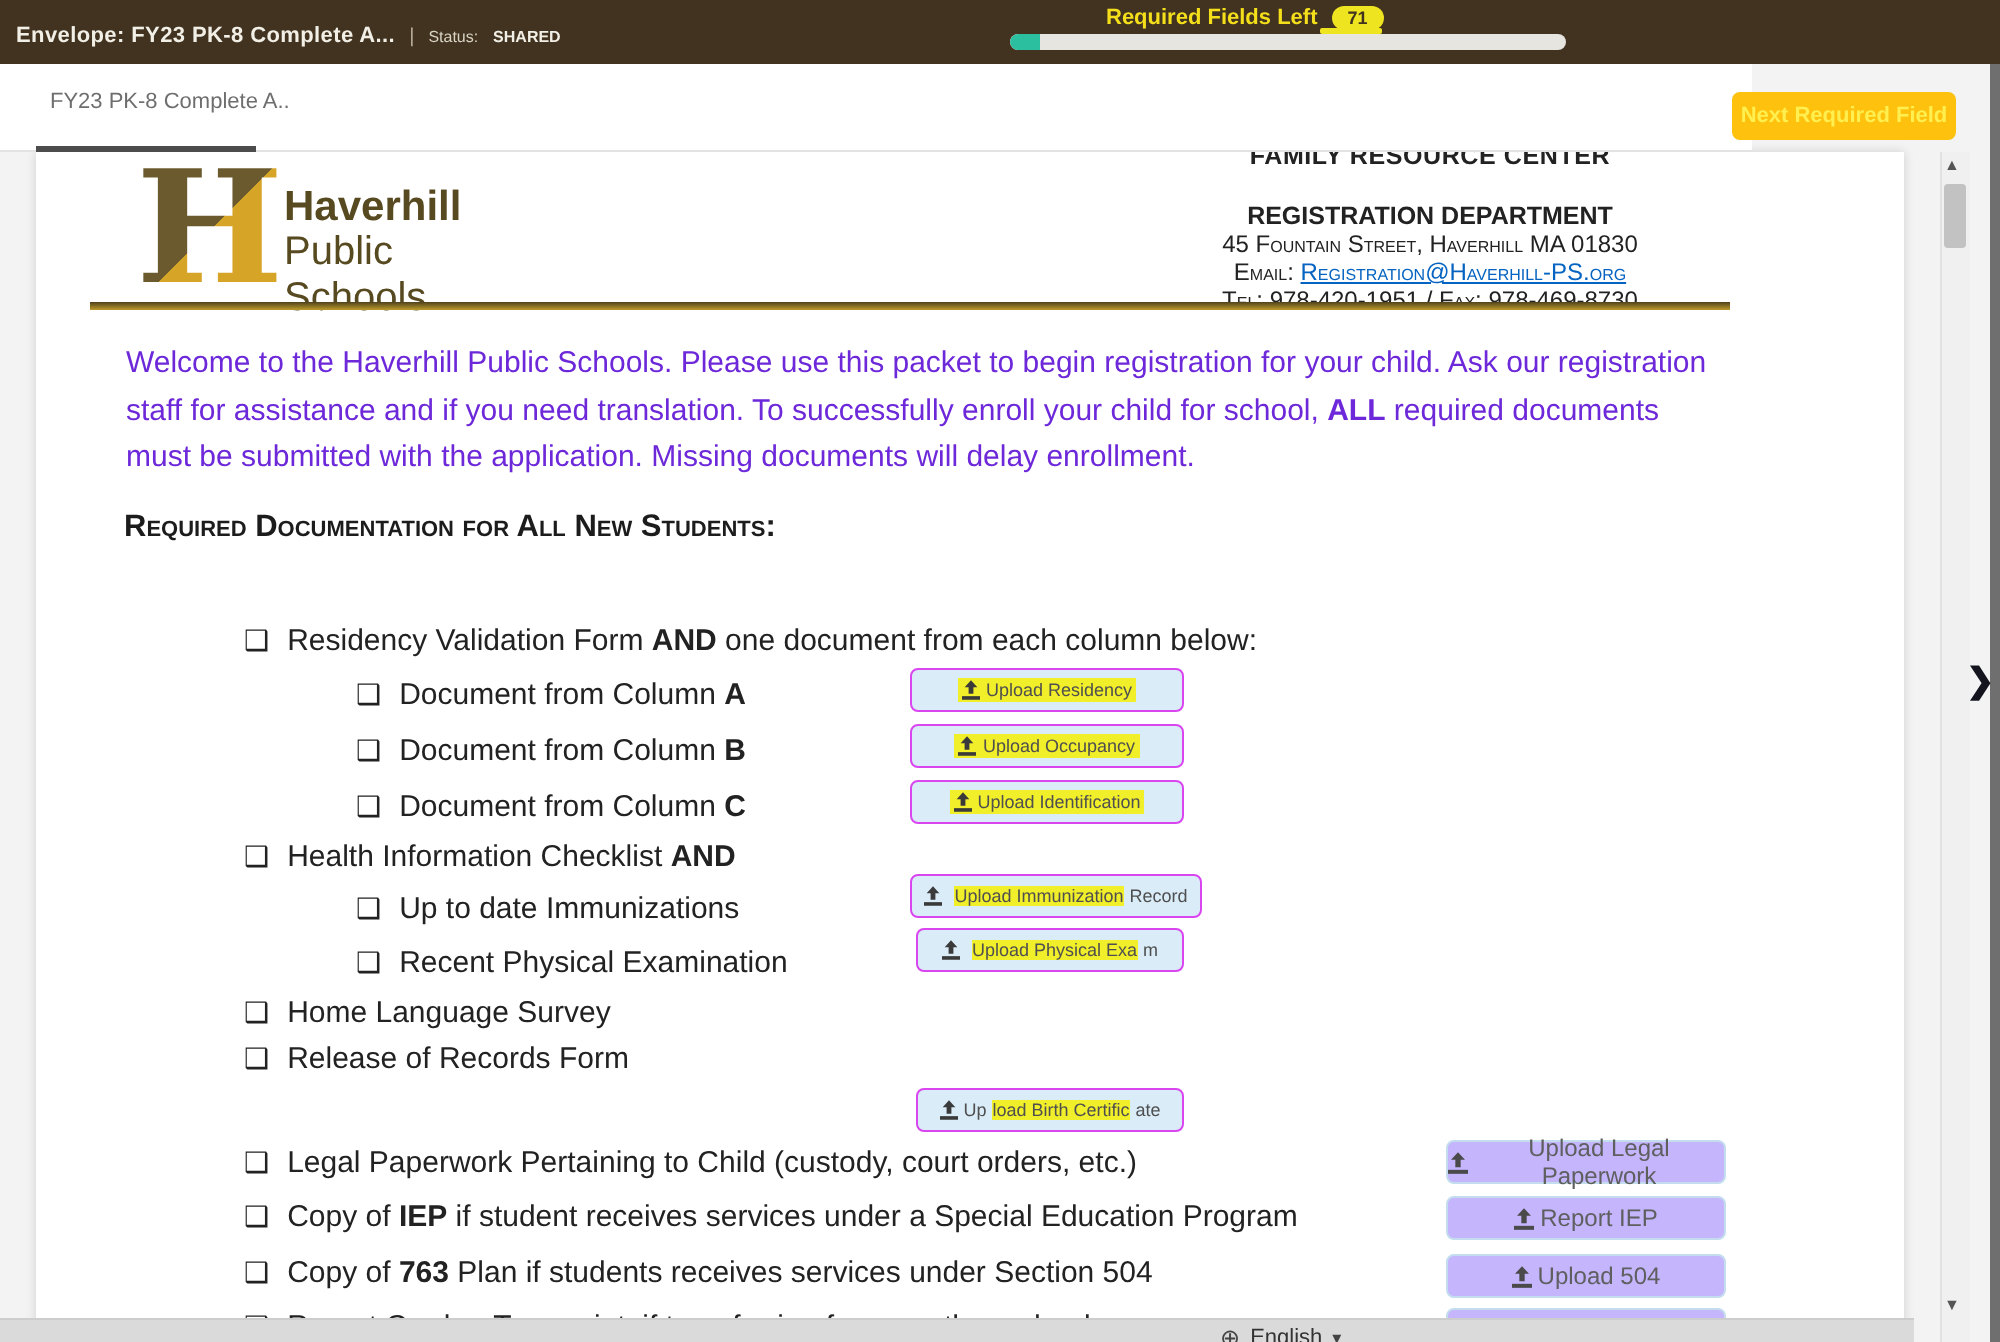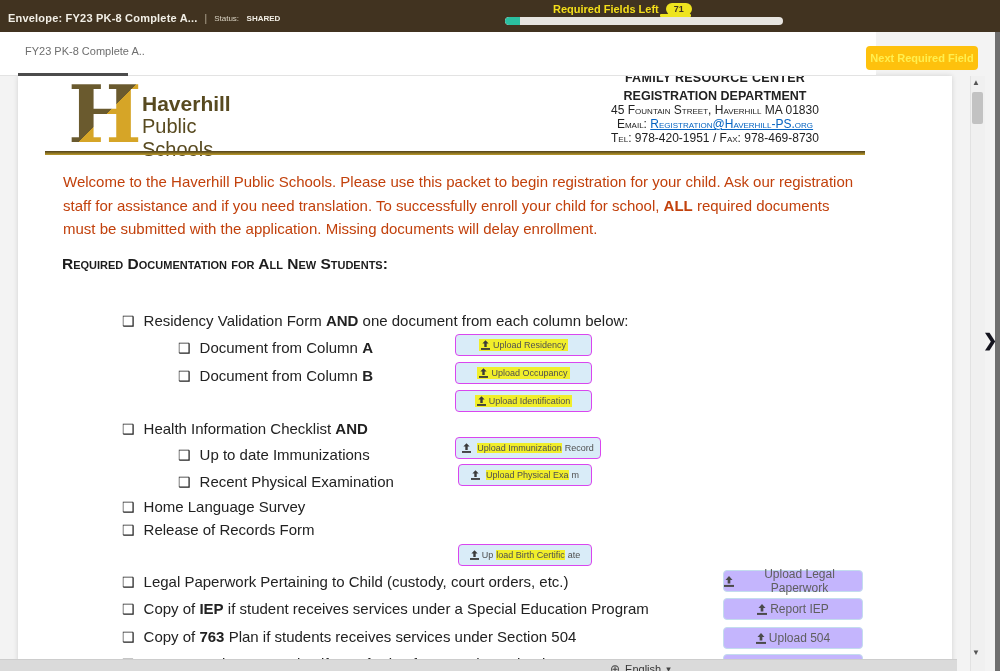--- a/index.html
+++ b/index.html
@@ -31,26 +31,26 @@
 
   .logo-h { position:absolute; left:50px; top:4px; font-family:"DejaVu Serif", serif; font-weight:bold; font-size:78px; line-height:70px;
             background:linear-gradient(135deg,#6a5a2e 50%, #d6a527 50%);
             -webkit-background-clip:text; background-clip:text; color:transparent; }
   .logo-text { position:absolute; left:124px; top:16px; color:#584a20; }
   .logo-text .l1 { font-size:21px; font-weight:bold; line-height:23px; }
   .logo-text .l2, .logo-text .l3 { font-size:20px; line-height:23px; }
 
   .hdr-right { position:absolute; left:542px; top:-4px; width:310px; text-align:center; color:#222; }
   .hdr-right .frc { font-size:12.5px; font-weight:bold; letter-spacing:.3px; line-height:13px; }
-  .hdr-right .rd  { font-size:12.5px; font-weight:bold; margin-top:4px; line-height:14px; }
+  .hdr-right .rd  { font-size:12.5px; font-weight:bold; margin-top:16px; line-height:14px; }
   .hdr-right .addr, .hdr-right .email, .hdr-right .tel { font-size:12px; font-variant:small-caps; line-height:14px; }
   .hdr-right .email a { color:#0563c1; text-decoration:underline; }
   .hdr-divider { position:absolute; left:27px; top:75px; width:820px; height:4px; background:linear-gradient(#4f411c,#bd9c2b); }
 
-  .welcome { position:absolute; left:45px; top:94px; width:798px; font-size:15px; line-height:23.5px; color:#c2410c; }
+  .welcome { position:absolute; left:45px; top:94px; width:798px; font-size:15px; line-height:23.5px; color:#6d28d9; }
   .sec-heading { position:absolute; left:44px; top:179px; font-size:15.5px; font-weight:bold; font-variant:small-caps; color:#1c1c1c; }
 
   .row { position:absolute; font-size:15px; color:#222; white-space:nowrap; }
   .row .cb { font-size:14px; margin-right:9px; color:#222; }
   .row b { font-weight:bold; }
   .lvl1 { left:104px; }
   .lvl2 { left:160px; }
 
   
   .btn-upload { position:absolute; height:22px; display:flex; align-items:center; justify-content:center; gap:3px;
@@ -120,20 +120,21 @@
     </div>
     <div class="hdr-divider"></div>
 
     <div class="welcome"><span>Welcome to the Haverhill Public Schools.  Please use this packet to begin registration for your child.  Ask our registration staff for assistance and if you need translation.  To successfully enroll your child for school, </span><b>ALL</b><span> required documents must be submitted with the application. Missing documents will delay enrollment.</span></div>
 
     <div class="sec-heading">Required Documentation for All New Students:</div>
 
     <div class="row lvl1" style="top:236px"><span class="cb">❑</span><span>Residency Validation Form </span><b>AND</b><span> one document from each column below:</span></div>
     <div class="row lvl2" style="top:263px"><span class="cb">❑</span><span>Document from Column </span><b>A</b><span></span></div>
     <div class="row lvl2" style="top:291px"><span class="cb">❑</span><span>Document from Column </span><b>B</b><span></span></div>
+    <div class="row lvl2" style="top:319px"><span class="cb">❑</span><span>Document from Column </span><b>C</b><span></span></div>
     <div class="row lvl1" style="top:344px"><span class="cb">❑</span><span>Health Information Checklist </span><b>AND</b><span></span></div>
     <div class="row lvl2" style="top:370px"><span class="cb">❑</span><span>Up to date Immunizations</span><b></b><span></span></div>
     <div class="row lvl2" style="top:397px"><span class="cb">❑</span><span>Recent Physical Examination</span><b></b><span></span></div>
     <div class="row lvl1" style="top:422px"><span class="cb">❑</span><span>Home Language Survey</span><b></b><span></span></div>
     <div class="row lvl1" style="top:445px"><span class="cb">❑</span><span>Release of Records Form</span><b></b><span></span></div>
     <div class="row lvl1" style="top:497px"><span class="cb">❑</span><span>Legal Paperwork Pertaining to Child (custody, court orders, etc.)</span><b></b><span></span></div>
     <div class="row lvl1" style="top:524px"><span class="cb">❑</span><span>Copy of </span><b>IEP</b><span> if student receives services under a Special Education Program</span></div>
     <div class="row lvl1" style="top:552px"><span class="cb">❑</span><span>Copy of </span><b>763</b><span> Plan if students receives services under Section 504</span></div>
     <div class="row lvl1" style="top:579px"><span class="cb">❑</span><span>Report Card or Transcript, if transferring from another school</span><b></b><span></span></div>
 

